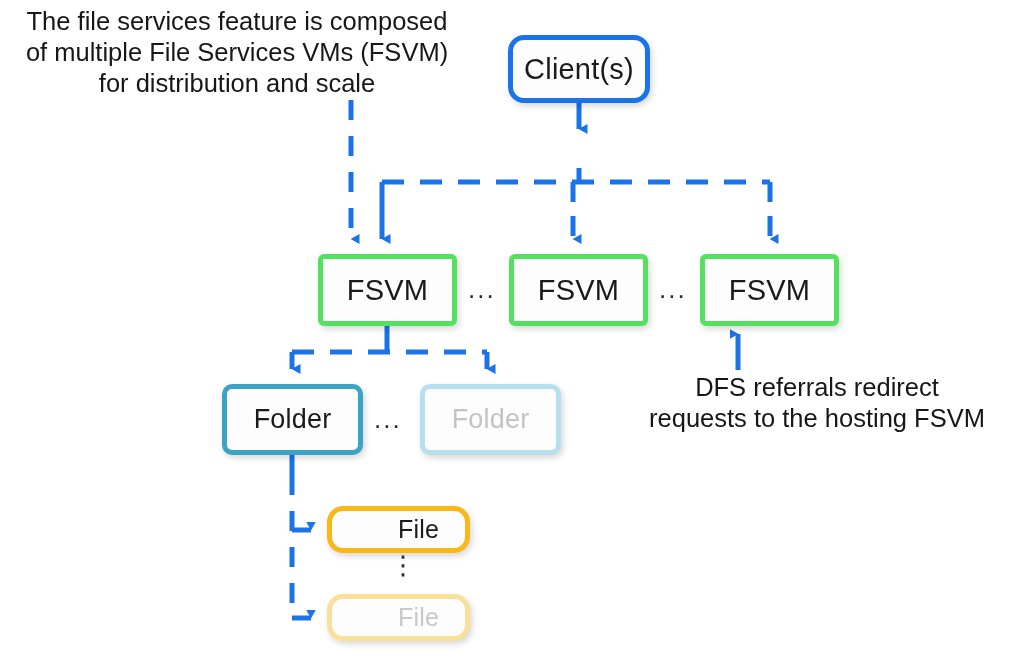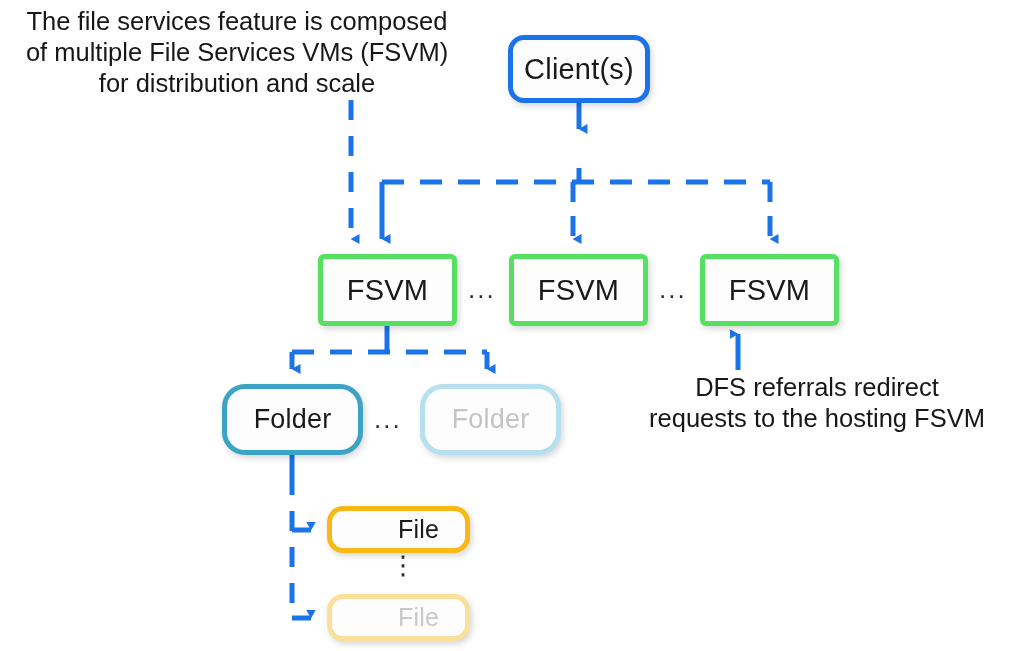--- a/index.html
+++ b/index.html
@@ -46,21 +46,21 @@
   .node-fsvm {
     top: 254px; width: 139px; height: 72px;
     border-width: 5px; border-color: #55e062; border-radius: 6px;
     color: #1a1a1a; font-size: 29px;
   }
   .fsvm-1 { left: 318px; }
   .fsvm-2 { left: 509px; }
   .fsvm-3 { left: 700px; }
   .node-folder {
     top: 384px; width: 141px; height: 71px;
-    border-width: 5px; border-radius: 23px;
+    border-width: 5px; border-radius: 10px;
     font-size: 27px;
   }
   .folder-1 { left: 222px; border-color: #3ba3c4; color: #1a1a1a; }
   .folder-2 { left: 420px; border-color: #b6dff0; color: #c4c4c4; }
   .node-file {
     left: 327px; width: 143px; height: 47px;
     border-width: 5px; border-radius: 16px;
     font-size: 25px;
     padding-left: 40px;
   }

